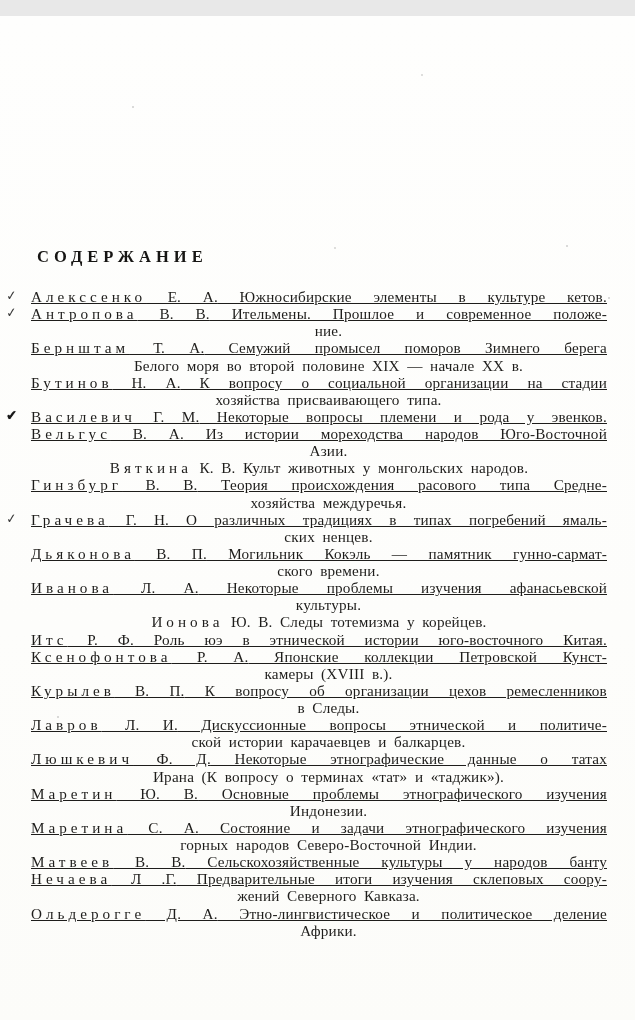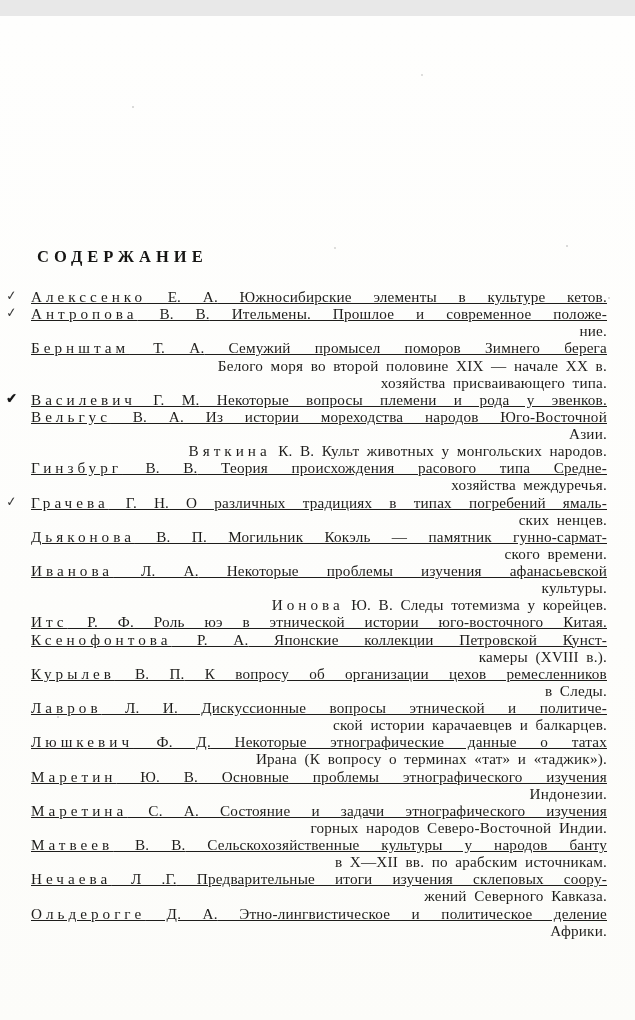--- a/index.html
+++ b/index.html
@@ -17,21 +17,21 @@
     font-size:16.5px; font-weight:bold;
     letter-spacing:5px; white-space:nowrap;
     color:#161513;
   }
   .toc {
     position:absolute; left:31px; top:272px; width:576px;
     font-size:15.2px; line-height:17.12px;
     letter-spacing:0.2px; word-spacing:3.5px;
   }
   .entry { position:relative; }
-  .line { text-align:right; }
+  .line { text-align:center; }
   .line.cont { margin-left:19px; }
   .line.just { text-align:justify; text-align-last:justify;text-decoration:underline; }
   .surname { letter-spacing:4px; }
   .mark {
     position:absolute; left:-25px; top:-1px;
     font-family:"DejaVu Sans",sans-serif;
     font-size:13px; color:#3a3a3a;
     transform:rotate(-6deg);
   }
   .mark.bold {
@@ -60,20 +60,21 @@
       <div class="entry">
         <span class="mark">✓</span>
         <div class="line just"><span><span class="surname">Антропова</span> В. В.</span> Ительмены. Прошлое и современное положе-</div>
         <div class="line cont">ние.</div>
       </div>
       <div class="entry">
         <div class="line just"><span><span class="surname">Бернштам</span> Т. А.</span> Семужий промысел поморов Зимнего берега</div>
         <div class="line cont">Белого моря во второй половине XIX — начале XX в.</div>
       </div>
       <div class="entry">
+        <div class="line just"><span><span class="surname">Бутинов</span> Н. А.</span> К вопросу о социальной организации на стадии</div>
         <div class="line cont">хозяйства присваивающего типа.</div>
       </div>
       <div class="entry">
         <span class="mark bold">✔</span>
         <div class="line just"><span><span class="surname">Василевич</span> Г. М.</span> Некоторые вопросы племени и рода у эвенков.</div>
       </div>
       <div class="entry">
         <div class="line just"><span><span class="surname">Вельгус</span> В. А.</span> Из истории мореходства народов Юго-Восточной</div>
         <div class="line cont">Азии.</div>
       </div>
@@ -122,21 +123,20 @@
       <div class="entry">
         <div class="line just"><span><span class="surname">Маретин</span> Ю. В.</span> Основные проблемы этнографического изучения</div>
         <div class="line cont">Индонезии.</div>
       </div>
       <div class="entry">
         <div class="line just"><span><span class="surname">Маретина</span> С. А.</span> Состояние и задачи этнографического изучения</div>
         <div class="line cont">горных народов Северо-Восточной Индии.</div>
       </div>
       <div class="entry">
         <div class="line just"><span><span class="surname">Матвеев</span> В. В.</span> Сельскохозяйственные культуры у народов банту</div>
-        <div class="line cont">в X—XII вв. по арабским источникам.</div>
       </div>
       <div class="entry">
         <div class="line just"><span><span class="surname">Нечаева</span> Л .Г.</span> Предварительные итоги изучения склеповых соору-</div>
         <div class="line cont">жений Северного Кавказа.</div>
       </div>
       <div class="entry">
         <div class="line just"><span><span class="surname">Ольдерогге</span> Д. А.</span> Этно-лингвистическое и политическое деление</div>
         <div class="line cont">Африки.</div>
       </div>
     </div>

